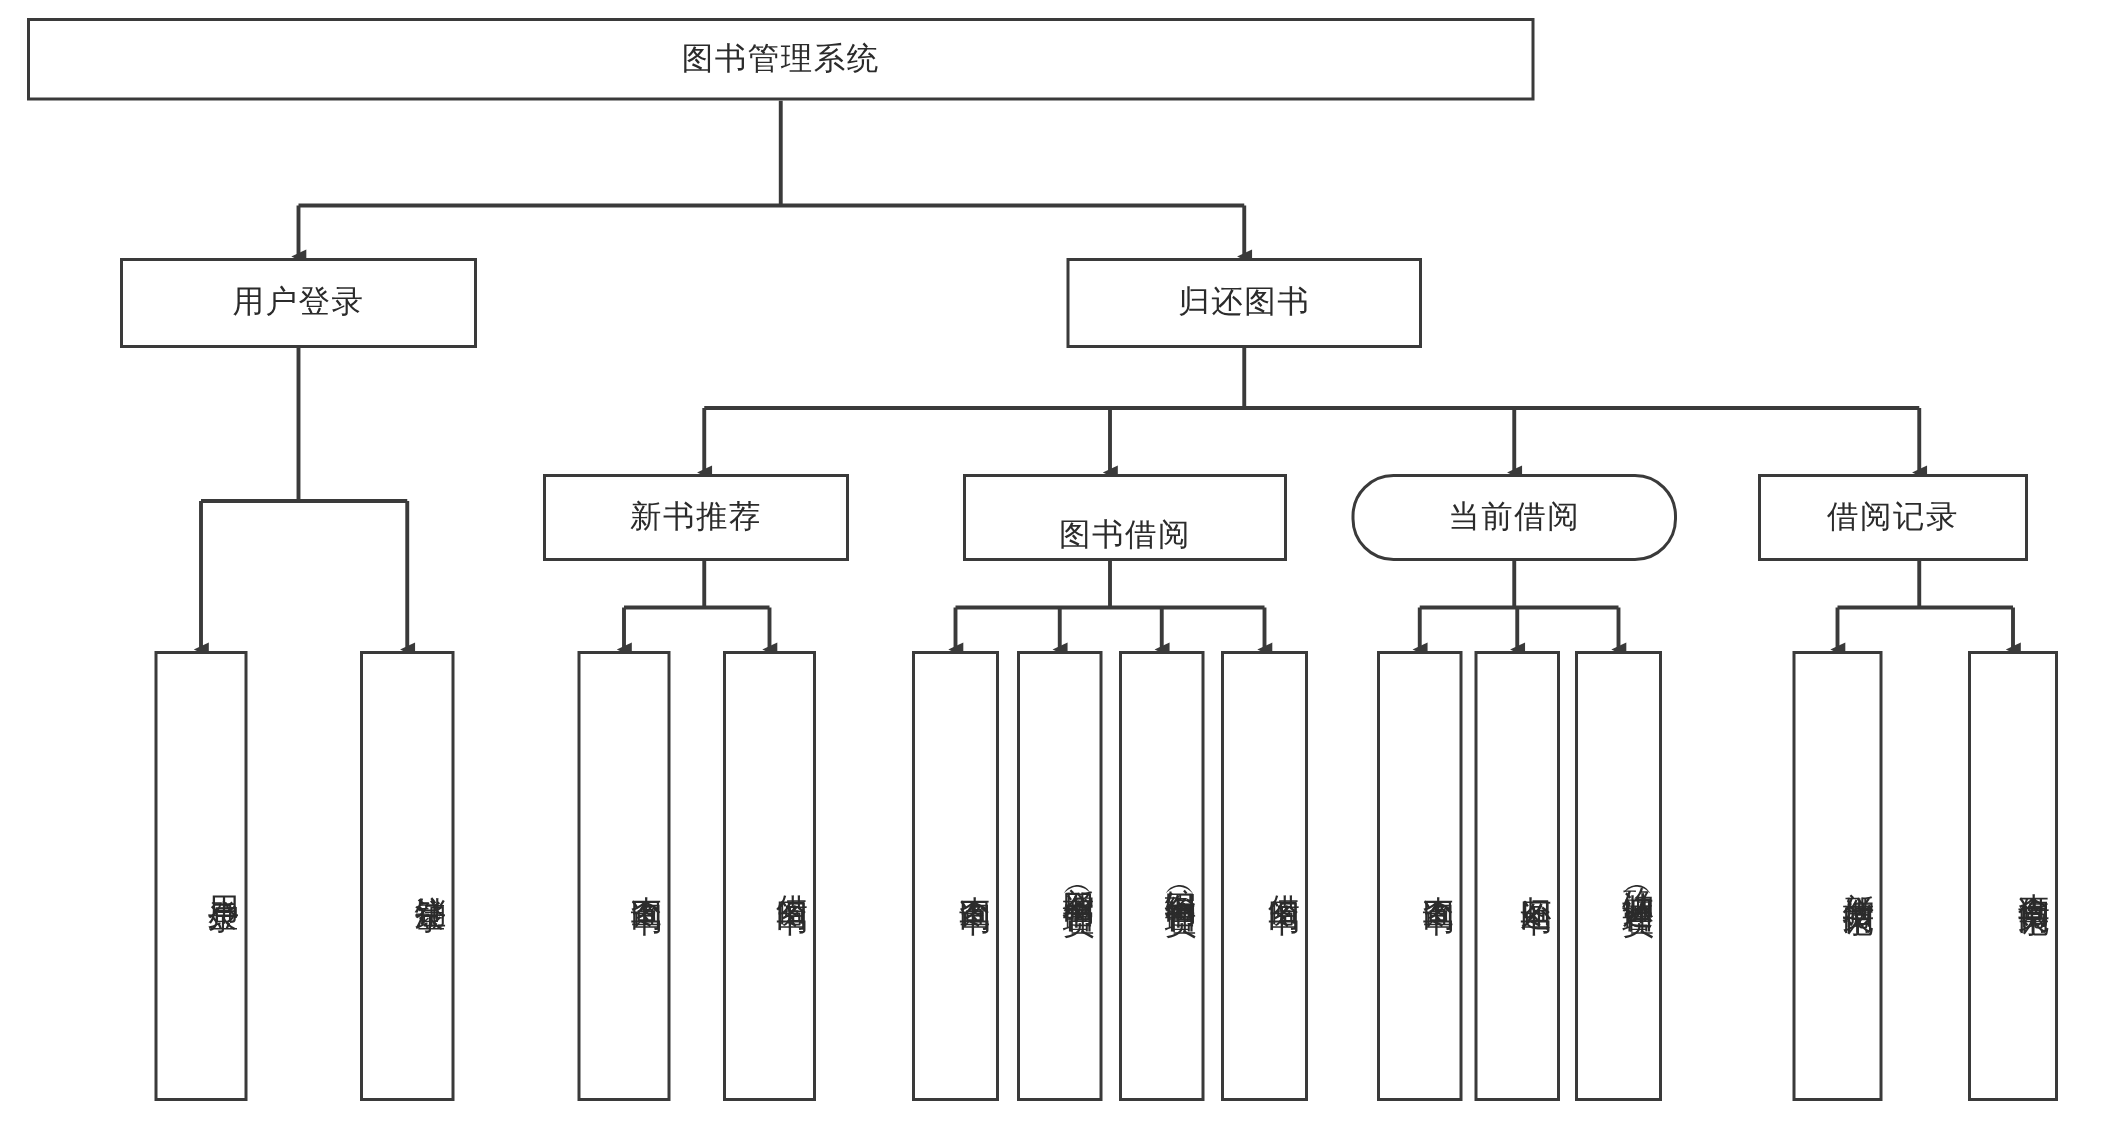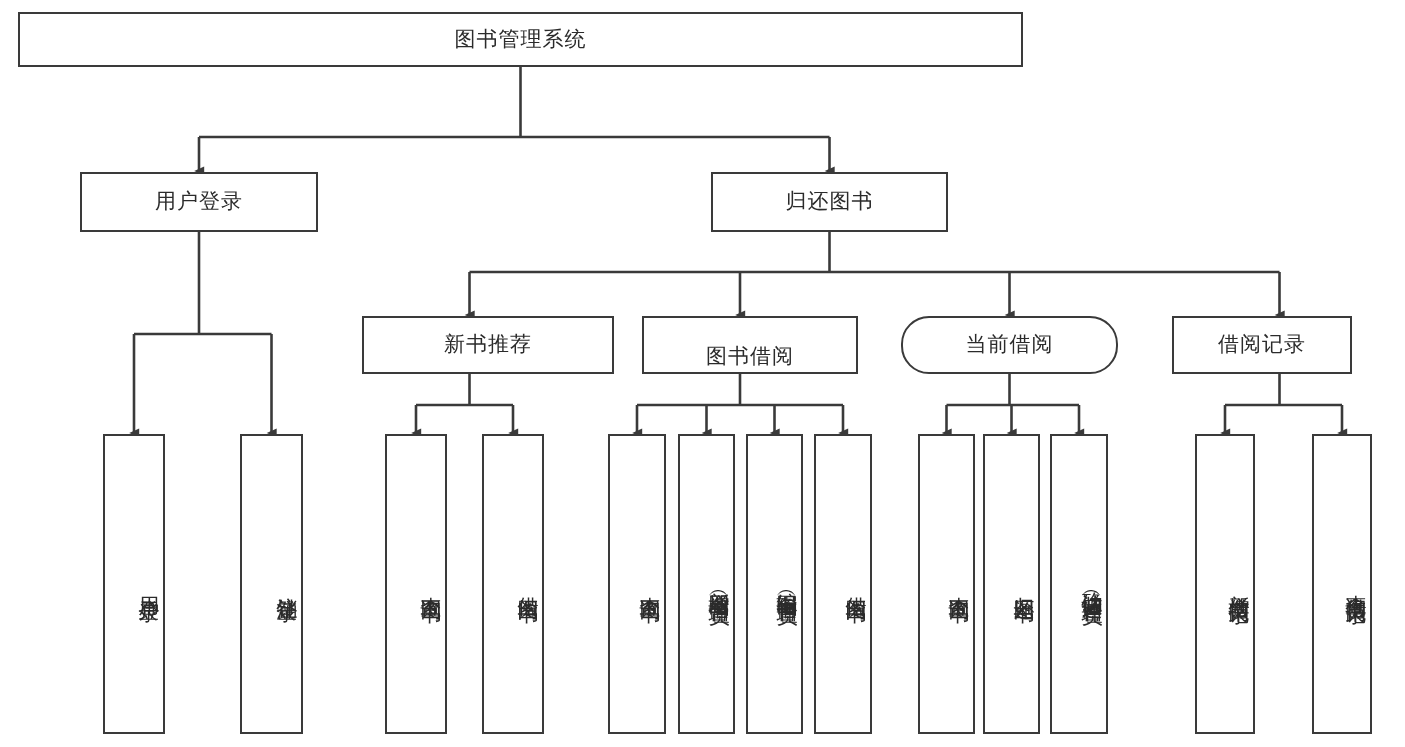--- a/index.html
+++ b/index.html
@@ -117,21 +117,21 @@
   <div id="node-layer">
       <div class="node horiz" style="left: 18px; top: 12px; width: 1005px; height: 55px; border-color: rgb(58, 58, 58); color: rgb(43, 43, 43);">
         <span class="htext">图书管理系统</span>
       </div>
       <div class="node horiz" style="left: 80px; top: 172px; width: 238px; height: 60px; border-color: rgb(58, 58, 58); color: rgb(43, 43, 43);">
         <span class="htext">用户登录</span>
       </div>
       <div class="node horiz" style="left: 711px; top: 172px; width: 237px; height: 60px; border-color: rgb(58, 58, 58); color: rgb(43, 43, 43);">
         <span class="htext">归还图书</span>
       </div>
-      <div class="node horiz" style="left: 362px; top: 316px; width: 252px; height: 58px; border-color: rgb(58, 58, 58); color: rgb(43, 43, 43);">
+      <div class="node horiz" style="left: 362px; top: 316px; width: 204px; height: 58px; border-color: rgb(58, 58, 58); color: rgb(43, 43, 43);">
         <span class="htext">新书推荐</span>
       </div>
       <div class="node horiz" style="left: 642px; top: 316px; width: 216px; height: 58px; border-color: rgb(58, 58, 58); color: rgb(43, 43, 43); align-items: flex-end;">
         <span class="htext">图书借阅</span>
       </div>
       <div class="node horiz" style="left: 901px; top: 316px; width: 217px; height: 58px; border-color: rgb(58, 58, 58); color: rgb(43, 43, 43); border-radius: 28px;">
         <span class="htext">当前借阅</span>
       </div>
       <div class="node horiz" style="left: 1172px; top: 316px; width: 180px; height: 58px; border-color: rgb(58, 58, 58); color: rgb(43, 43, 43);">
         <span class="htext">借阅记录</span>

